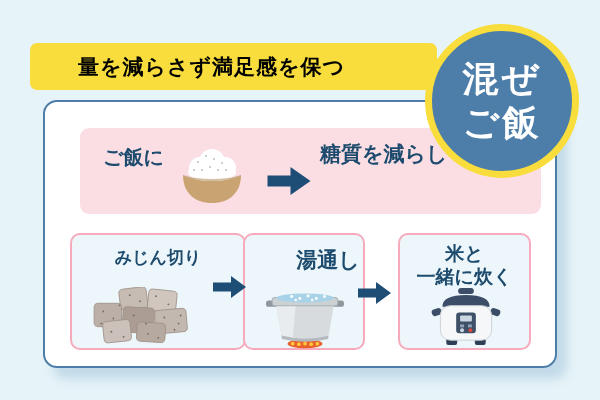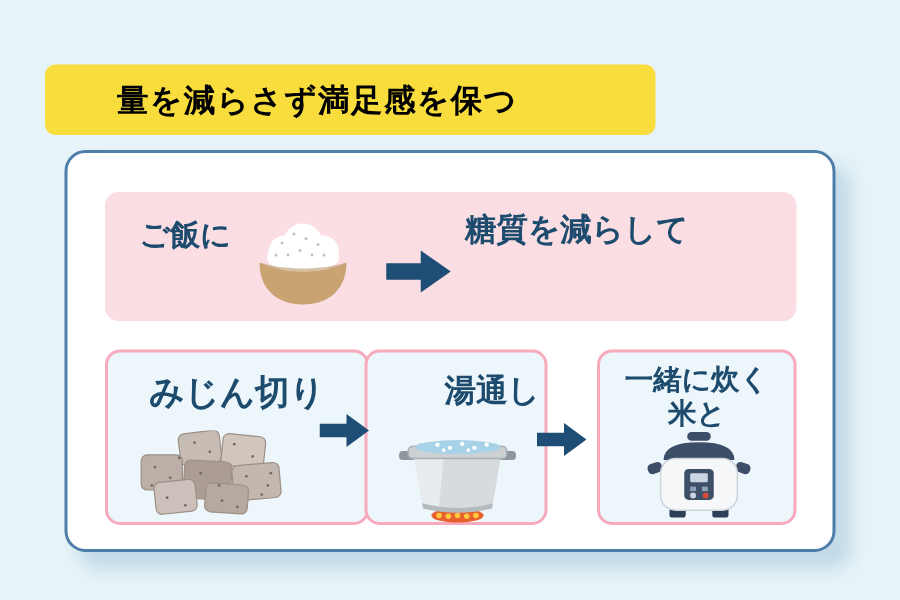--- a/index.html
+++ b/index.html
@@ -30,61 +30,65 @@
     line-height:44px; letter-spacing:3px; white-space:nowrap;
   }
   
   .card {
     position:absolute; left:43px; top:100px; width:514px; height:268px;
     background:#ffffff; border:2.5px solid #4d7ea9; border-radius:14px;
     box-shadow:10px 11px 10px rgba(165,198,220,0.55);
   }
   
   .mix-panel {
-    position:absolute; left:70px; top:128px; width:461px; height:86px;
+    position:absolute; left:80px; top:128px; width:461px; height:86px;
     background:#fadee3; border-radius:9px; z-index:2;
   }
   .mix-label {
     position:absolute; left:23px; top:16px;
     color:#1d4b6e; font-size:20px; font-weight:700; line-height:27px;
     white-space:nowrap;
   }
   .bowl-svg { position:absolute; left:100px; top:18px; width:64px; height:60px; }
   .mix-arrow { position:absolute; left:187px; top:38px; width:45px; height:30px; }
   .mix-result {
     position:absolute; left:240px; top:11px;
     color:#1d4b6e; font-size:21px; font-weight:700; line-height:29px;
     white-space:nowrap;
   }
   
   .step-box {
     position:absolute; top:233px; height:117px;
     background:#edf6fa; border:2px solid #f6aabc; border-radius:10px;
     text-align:center; color:#1d4b6e; font-weight:700; z-index:2;
   }
-  .step-1 { left:70px;  width:176px; font-size:23px; padding-top:11px; }
+  .step-1 { left:70px;  width:176px; font-size:17px; padding-top:11px; }
   .step-2 { left:243px; width:122px; font-size:21px; padding-top:11px;padding-left:48px; }
   .step-3 { left:398px; width:133px; font-size:19px; line-height:23px; padding-top:7px; }
   .step-label { white-space:nowrap; }
   .konnyaku-svg { position:absolute; left:17px; top:52px; width:114px; height:59px; }
   .pot-svg      { position:absolute; left:20px; top:50px; width:80px;  height:64px; }
   .cooker-svg   { position:absolute; left:29px; top:53px; width:74px;  height:61px; }
   .step-arrow { position:absolute; width:34px; height:24px; z-index:3; }
   .step-arrow-1 { left:213px; top:275px; }
   .step-arrow-2 { left:358px; top:281px; }
 </style>
 </head>
 <body>
 
 <div class="canvas">
 
   <div class="banner">
     <span class="banner-text">量を減らさず満足感を保つ</span>
   </div>
 
+  <div class="badge">
+    <div>混ぜ</div>
+    <div>ご飯</div>
+  </div>
 
   <div class="card"></div>
 
   <div class="mix-panel">
     <div class="mix-label">
       <div>ご飯に</div>
     </div>
 
     <svg class="bowl-svg" viewBox="0 0 64 60">
       <circle cx="20" cy="22" r="11" fill="#ffffff"></circle>
@@ -182,22 +186,22 @@
         <circle cx="46" cy="14.5" r="1.2"></circle>
       </g>
     </svg>
   </div>
 
   <svg class="step-arrow step-arrow-2" viewBox="0 0 34 24">
     <polygon points="0,7.5 18,7.5 18,1 33,12 18,23 18,16.5 0,16.5" fill="#1e4d75"></polygon>
   </svg>
 
   <div class="step-box step-3">
+    <div class="step-label">米と</div>
     <div class="step-label">一緒に炊く</div>
-    <div class="step-label">米と</div>
     <svg class="cooker-svg" viewBox="0 0 74 62">
       <rect x="29" y="0" width="16" height="6" rx="3" fill="#3c4d68"></rect>
       <path d="M13 19 Q13 7 37 7 Q61 7 61 19 Z" fill="#3c4d68"></path>
       <rect x="2" y="21" width="10" height="7" rx="3" fill="#3c4d68" transform="rotate(-18 7 24)"></rect>
       <rect x="62" y="21" width="10" height="7" rx="3" fill="#3c4d68" transform="rotate(18 67 24)"></rect>
       <rect x="17" y="51" width="11" height="7" rx="2" fill="#2e3e54"></rect>
       <rect x="46" y="51" width="11" height="7" rx="2" fill="#2e3e54"></rect>
       <rect x="11" y="18" width="52" height="35" rx="10" fill="#f5f7f9" stroke="#ccd3d9" stroke-width="1"></rect>
       <rect x="27" y="25" width="20" height="21" rx="3" fill="#3e5068"></rect>
       <rect x="31" y="28" width="12" height="6" rx="1" fill="#ccd6e2"></rect>

